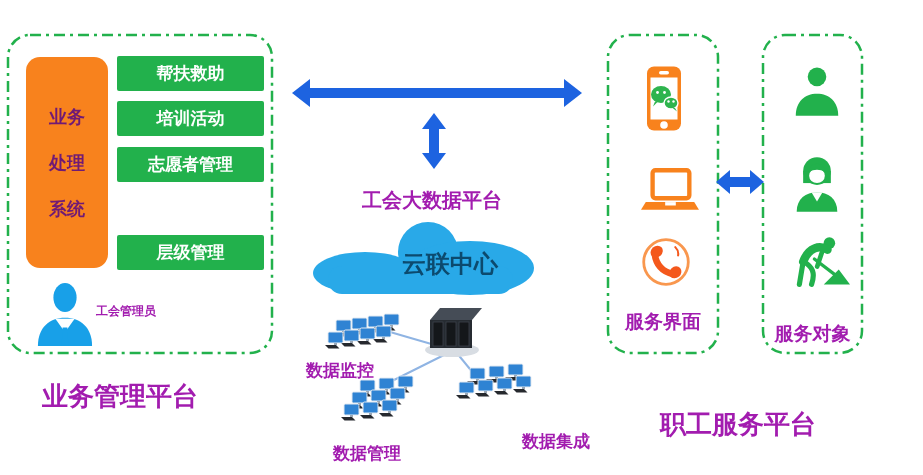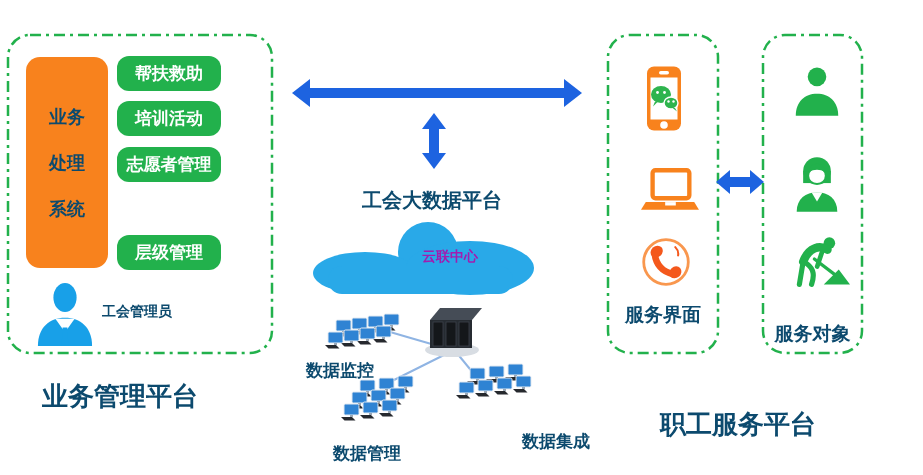--- a/index.html
+++ b/index.html
@@ -1,28 +1,28 @@
 <!DOCTYPE html>
 <html><head>
 <meta charset="utf-8">
 <style>
   html,body{margin:0;padding:0;background:#ffffff;}
   .canvas{position:relative;width:923px;height:475px;background:#ffffff;overflow:hidden;
           font-family:"Liberation Sans", sans-serif;}
   .abs{position:absolute;}
-  .lbl{color:#0c4a6e;font-weight:bold;white-space:nowrap;}
+  .lbl{color:#a21caf;font-weight:bold;white-space:nowrap;}
   .platform-lbl{font-size:26px;text-align:center;}
   .sysbox{left:26px;top:57px;width:82px;height:211px;background:#f8821d;border-radius:14px;
           display:flex;flex-direction:column;align-items:center;justify-content:center;gap:22px;}
-  .sysbox span{color:#0c4a6e;font-size:18px;font-weight:bold;}
-  .module-btn{left:117px;width:104px;height:35px;background:#22b14c;border-radius:12px;
+  .sysbox span{color:#701a75;font-size:18px;font-weight:bold;}
+  .module-btn{left:117px;width:147px;height:35px;background:#22b14c;border-radius:2px;
               color:#ffffff;font-size:17px;font-weight:bold;display:flex;
               align-items:center;justify-content:center;}
   .net-lbl{font-size:17px;}
-  .cloud-text{color:#a21caf;font-size:14px;font-weight:bold;text-align:center;}
+  .cloud-text{color:#0c4a6e;font-size:24px;font-weight:bold;text-align:center;}
   .box-lbl{font-size:19px;text-align:center;}
 </style>
 </head>
 <body>
 
 <div class="canvas">
 
   <svg class="abs" style="left:6px;top:33px;" width="268" height="322">
     <rect x="2" y="2" width="264" height="318" rx="22" fill="none" stroke="#22b14c" stroke-width="2.5" stroke-dasharray="11 5 3 5"></rect>
   </svg>
@@ -37,21 +37,21 @@
   <div class="abs module-btn" style="top:101px;">培训活动</div>
   <div class="abs module-btn" style="top:147px;">志愿者管理</div>
   <div class="abs module-btn" style="top:235px;">层级管理</div>
 
   <svg class="abs" style="left:36px;top:281px;" width="58" height="66" viewBox="0 0 60 66">
     <ellipse cx="30" cy="16" rx="12" ry="15" fill="#18a0e8"></ellipse>
     <path d="M2,66 C2,47 14,37 30,37 C46,37 58,47 58,66 Z" fill="#18a0e8"></path>
     <polygon points="20,38 30,52 40,38" fill="#ffffff"></polygon>
     <polygon points="27.5,47 32.5,47 33.5,66 26.5,66" fill="#18a0e8"></polygon>
   </svg>
-  <div class="abs lbl" style="left:102px;top:303px;font-size:14px;">工会管理员</div>
+  <div class="abs lbl" style="left:96px;top:303px;font-size:12px;">工会管理员</div>
 
   <div class="abs lbl platform-lbl" style="left:40px;top:379px;width:160px;">业务管理平台</div>
 
   <svg class="abs" style="left:292px;top:78px;" width="290" height="30">
     <line x1="18" y1="15" x2="272" y2="15" stroke="#1d63e0" stroke-width="10"></line>
     <polygon points="18,1 18,29 0,15" fill="#1d63e0"></polygon>
     <polygon points="272,1 272,29 290,15" fill="#1d63e0"></polygon>
   </svg>
 
   <svg class="abs" style="left:421px;top:113px;" width="26" height="56">
@@ -150,21 +150,21 @@
   <svg class="abs" style="left:640px;top:236px;" width="52" height="52" viewBox="0 0 56 56">
     <circle cx="28" cy="28" r="24" fill="none" stroke="#f9974e" stroke-width="3"></circle>
     <g transform="rotate(-42 28 28)" fill="#f4581c">
       <ellipse cx="28" cy="13" rx="7" ry="6"></ellipse>
       <ellipse cx="28" cy="43" rx="7" ry="6"></ellipse>
       <path d="M25,13 C18,23 18,33 25,43" fill="none" stroke="#f4581c" stroke-width="7" stroke-linecap="round"></path>
     </g>
     <path d="M38,12 q4,4 3,9" fill="none" stroke="#f4581c" stroke-width="2.2" stroke-linecap="round"></path>
   </svg>
 
-  <div class="abs lbl box-lbl" style="left:608px;top:302px;width:110px;">服务界面</div>
+  <div class="abs lbl box-lbl" style="left:608px;top:309px;width:110px;">服务界面</div>
 
   <svg class="abs" style="left:716px;top:167px;" width="48" height="30">
     <line x1="13" y1="15" x2="35" y2="15" stroke="#1d63e0" stroke-width="10"></line>
     <polygon points="14,3 14,27 0,15" fill="#1d63e0"></polygon>
     <polygon points="34,3 34,27 48,15" fill="#1d63e0"></polygon>
   </svg>
 
   <svg class="abs" style="left:761px;top:33px;" width="103" height="322">
     <rect x="2" y="2" width="99" height="318" rx="22" fill="none" stroke="#22b14c" stroke-width="2.5" stroke-dasharray="11 5 3 5"></rect>
   </svg>

